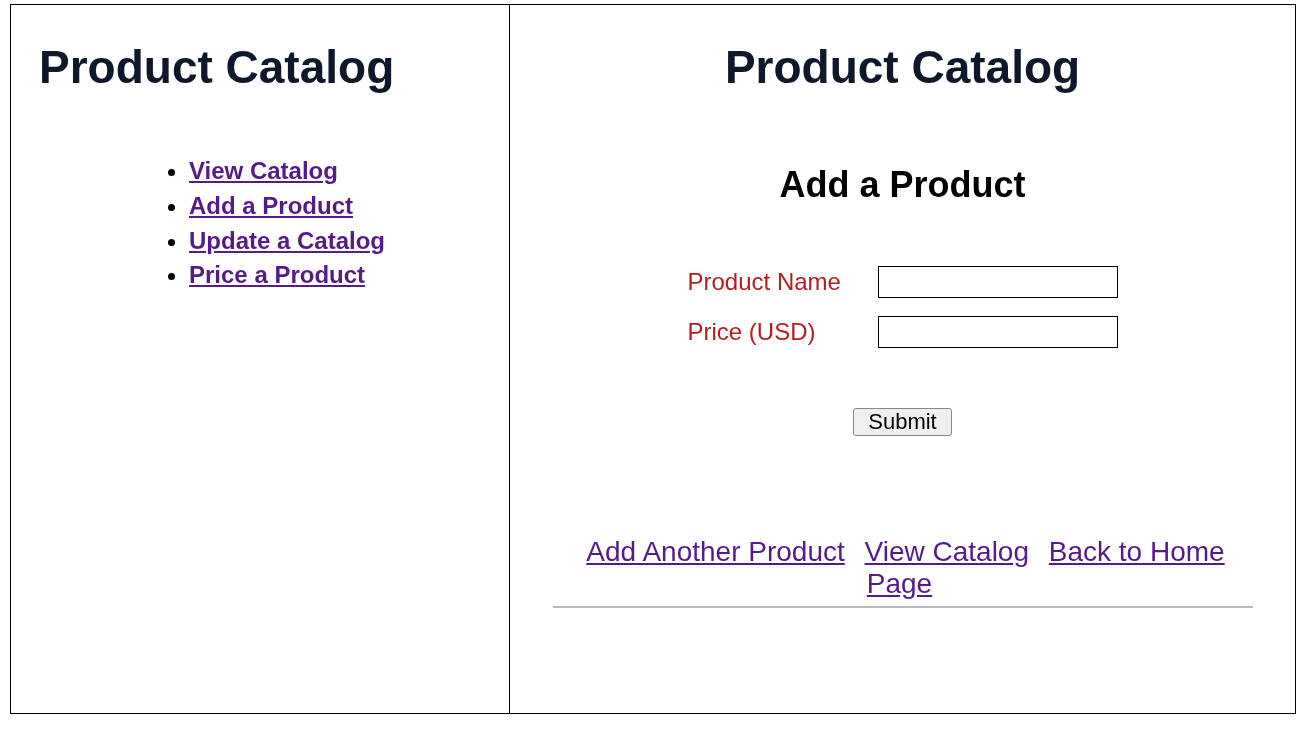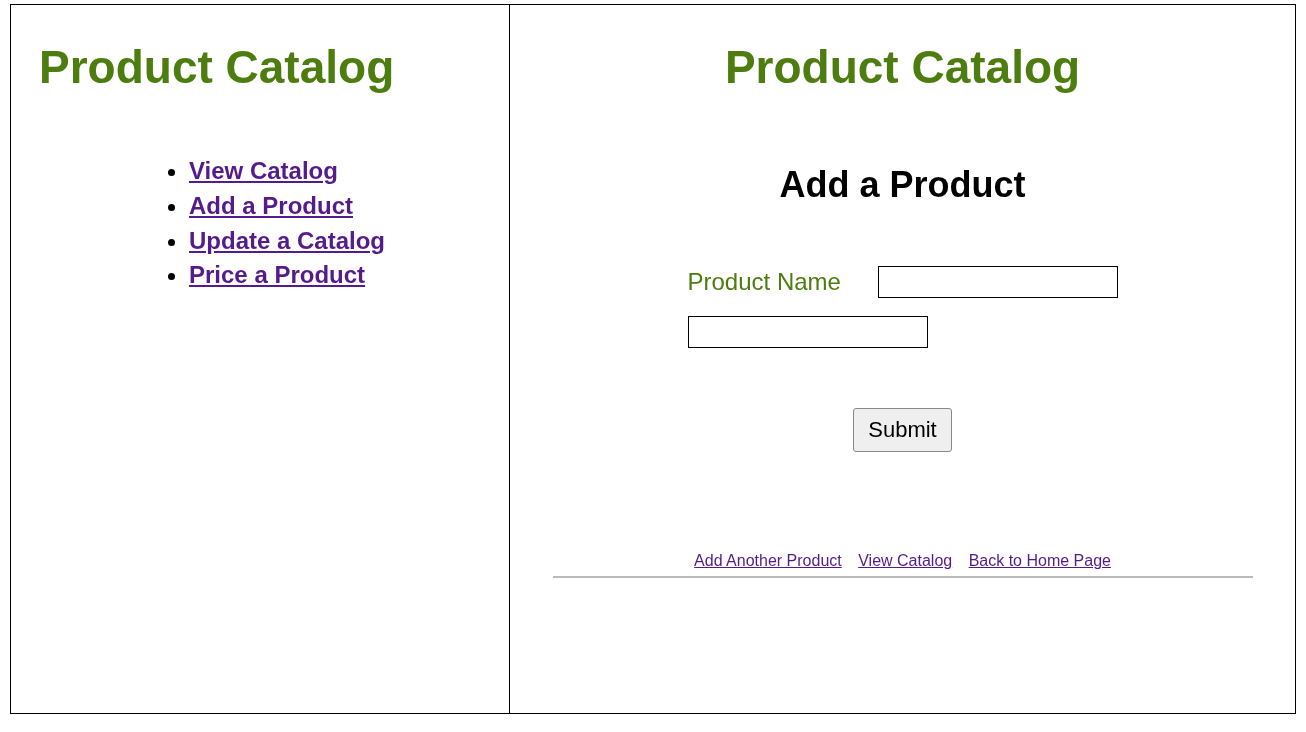--- a/index.html
+++ b/index.html
@@ -26,21 +26,21 @@
       height: 710px;
     }
     .panel-right {
       width: 786px;
       height: 710px;
       border-left: none;
       text-align: center;
       padding-top: 20px;
     }
     h1 {
-      color: #4d7c0f;
+      color: #0f172a;
       font-weight: bold;
       margin: 10px 0 20px 0;
     }
     .panel-left h1 {
       font-size: 46px;
       margin-top: 15px;
       margin-bottom: 60px;
     }
     .panel-right h1 {
       font-size: 46px;
@@ -74,50 +74,50 @@
     }
     .form-row {
       display: flex;
       align-items: center;
       margin-bottom: 18px;
     }
     .form-row label {
       display: inline-block;
       width: 190px;
       font-size: 24px;
-      color: #4d7c0f;
+      color: #b91c1c;
     }
     .form-row input[type="text"] {
       width: 240px;
       height: 32px;
       font-size: 18px;
       border: 1px solid #000;
       padding: 2px 6px;
       background: #fff;
     }
     .submit-wrap {
       text-align: center;
       margin-top: 60px;
     }
     .submit-btn {
       font-size: 22px;
-      padding: 8px 14px;
+      padding: 0 14px;
       background: #efefef;
       border: 1px solid #888;
       border-radius: 3px;
       cursor: pointer;
       font-family: inherit;
     }
     .bottom-links {
       margin: 100px auto 0 auto;
       padding-bottom: 6px;
       border-bottom: 2px solid #bbb;
       width: 700px;
       text-align: center;
-      font-size: 16px;
+      font-size: 28px;
     }
     .bottom-links a {
       color: #551a8b;
       text-decoration: underline;
       margin: 0 6px;
     }
   </style>
 </head>
 <body>
 
@@ -144,20 +144,21 @@
   <div class="panel panel-right">
     <h1>Product Catalog</h1>
     <h2>Add a Product</h2>
 
     <div class="form-wrap">
       <div class="form-row">
         <label>Product Name</label>
         <input type="text" value="" style="">
       </div>
       <div class="form-row">
+        <label>Price (USD)</label>
         <input type="text" value="" style="">
       </div>
       <div class="submit-wrap">
         <button type="button" class="submit-btn">Submit</button>
       </div>
     </div>
 
     <div class="bottom-links">
       <a href="#">Add Another Product</a>
       <a href="#">View Catalog</a>

